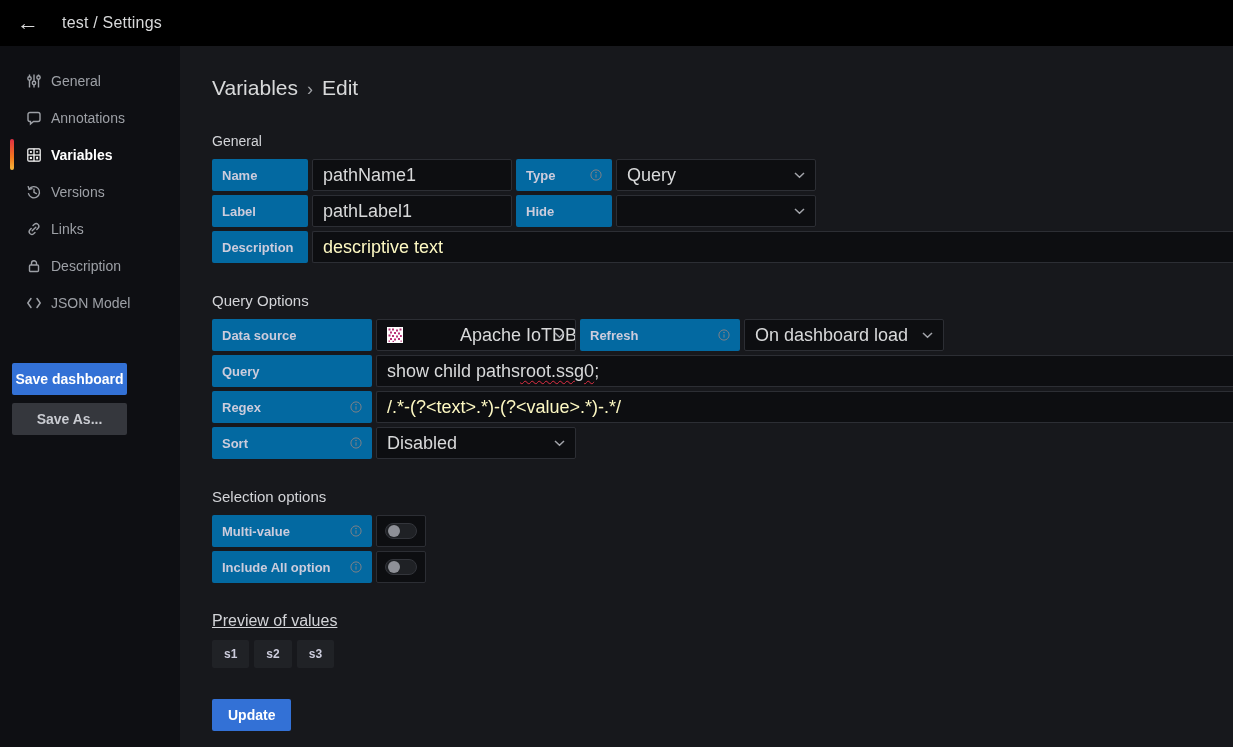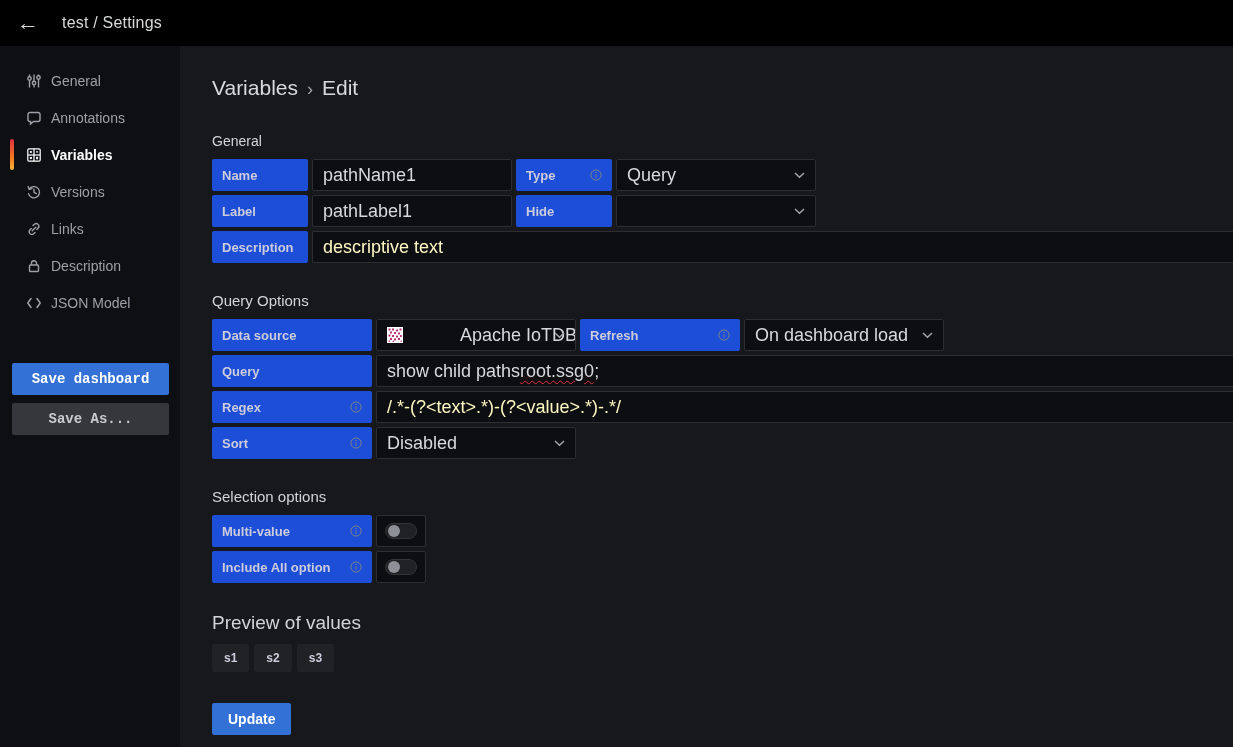--- a/index.html
+++ b/index.html
@@ -39,36 +39,36 @@
     content: ""; position: absolute; left: 10px; top: 3px; bottom: 3px; width: 4px;
     border-radius: 2px;
     background: linear-gradient(#e02f44, #f2781d 60%, #f5b73d);
   }
   .side-buttons { margin-top: 42px; }
   .btn {
     border: none; cursor: pointer; border-radius: 2px;
     font-family: "Liberation Sans", sans-serif;
     font-size: 14px; font-weight: 700; height: 32px;
   }
-  .save-btn { display: block; width: 157px; margin: 0 0 8px 12px; font-family: Liberation Mono, monospace; }
+  .save-btn { display: block; width: 115px; margin: 0 0 8px 12px; }
   .btn-primary { background: #3371d6; color: #ffffff; }
   .btn-secondary { background: #35373d; color: #c9cbd1; }
 
   
   .main { flex: 1; background: #17181c; padding: 30px 0 40px 32px; min-width: 0; }
   .page-title { font-size: 21px; font-weight: 500; color: #d8d9da; margin-bottom: 33px; }
   .page-title .sep { color: #9fa1a5; font-size: 18px; padding: 0 9px; }
   .section-h { font-size: 14px; font-weight: 500; color: #d3d4d8; margin-bottom: 10px; }
   .section-h.lg { font-size: 15px; }
-  .section-h.xl { font-size: 19px; }
+  .section-h.xl { font-size: 16px; text-decoration: underline; }
   .section { margin-top: 29px; }
 
   .row { display: flex; margin-bottom: 4px; height: 32px; }
   .f-label {
-    background: #1d4ed8; color: #ccccdc; font-size: 13px; font-weight: 700;
+    background: #0369a1; color: #ccccdc; font-size: 13px; font-weight: 700;
     display: flex; align-items: center; padding: 0 10px;
     border-radius: 2px; margin-right: 4px; flex-shrink: 0;
   }
   .w96 { width: 96px; } .w160 { width: 160px; }
   .f-label .grow { flex: 1; }
   .info-icon { color: #7d8188; display: flex; margin-left: 6px; }
   .f-input {
     background: #0d0e11; border: 1px solid #2c2e34; border-radius: 2px;
     color: #d8d9da; font-size: 18px;
     display: flex; align-items: center; padding: 0 10px; overflow: hidden; white-space: nowrap;

